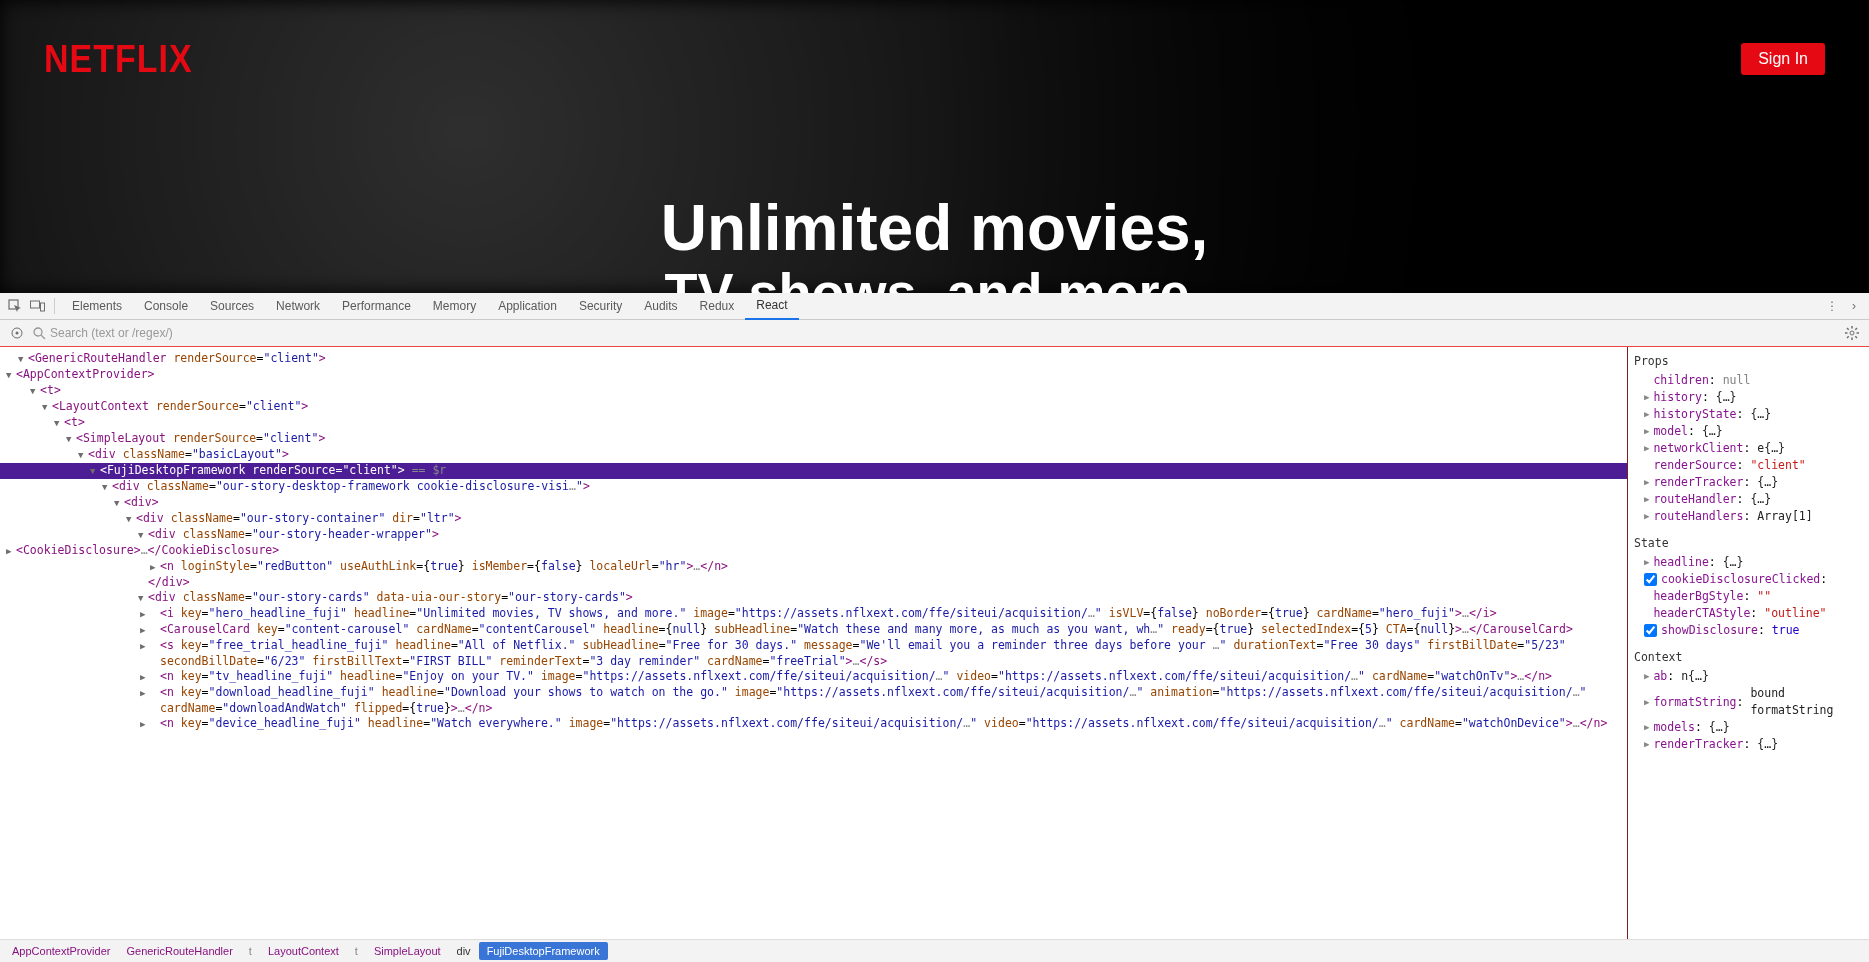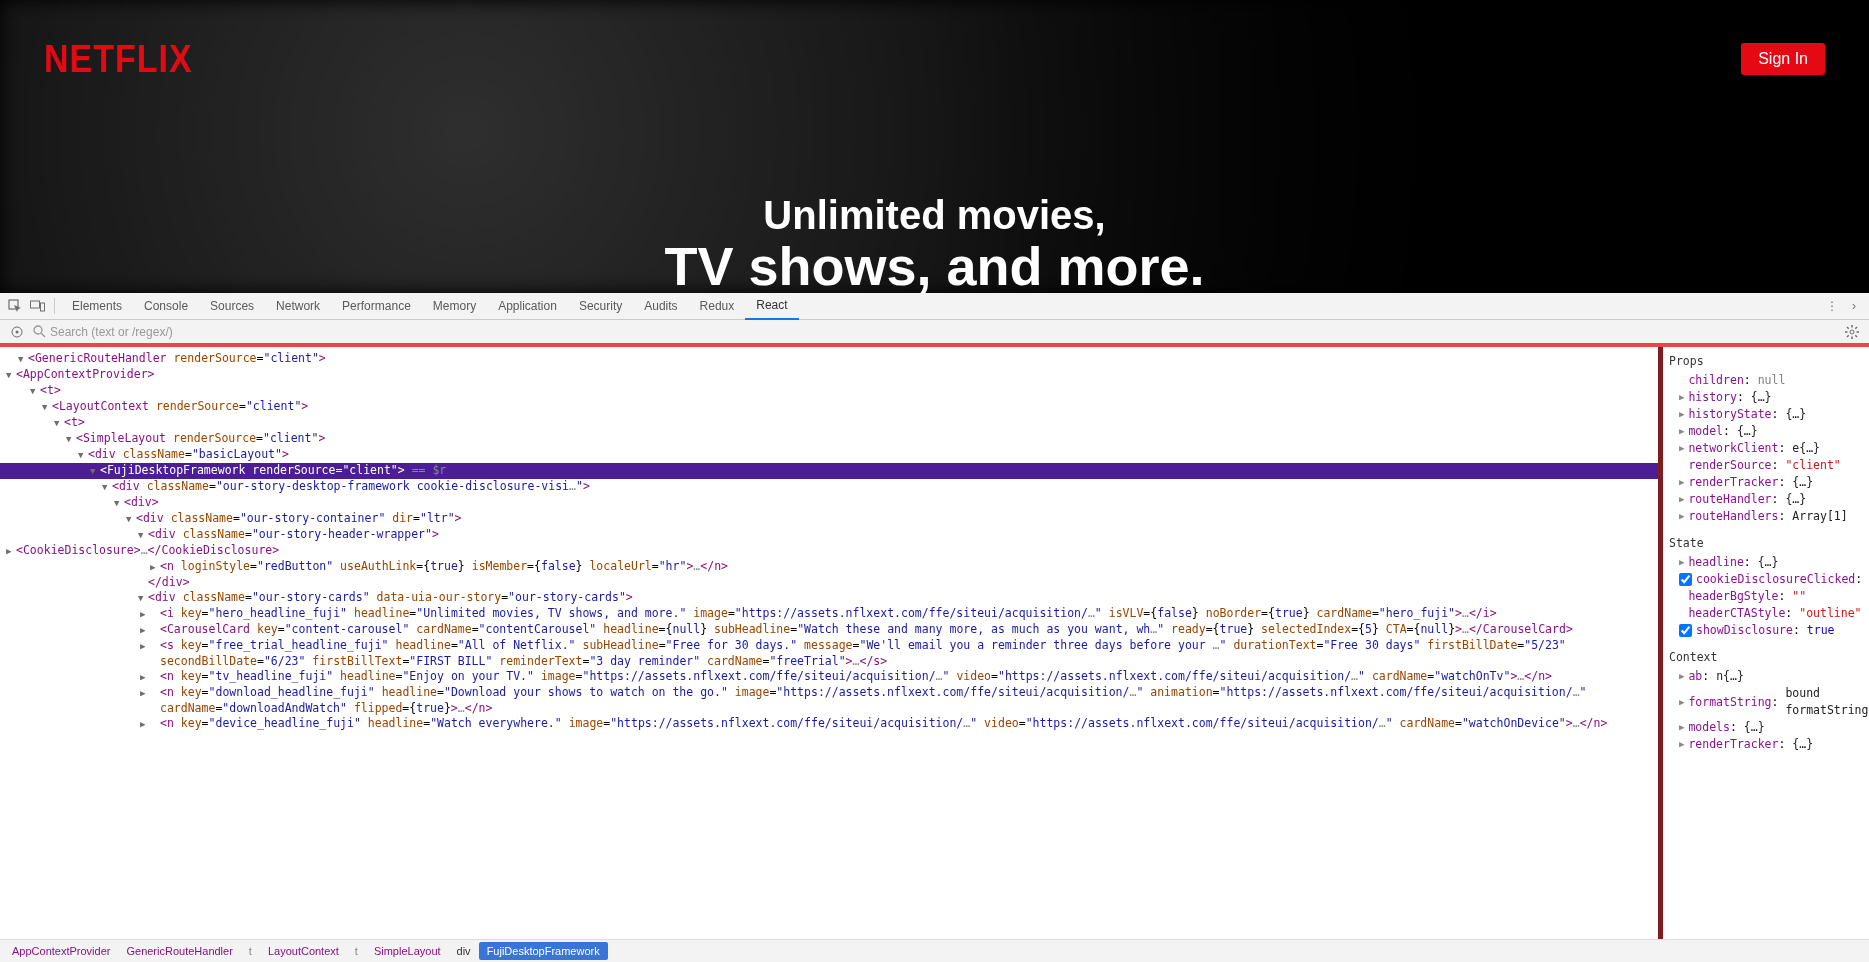--- a/index.html
+++ b/index.html
@@ -6,33 +6,33 @@
 body { font-family: -apple-system, BlinkMacSystemFont, "Segoe UI", Helvetica, Arial, sans-serif; font-size: 12px; background: #fff; overflow: hidden; }
 
 
 .page-area { position: relative; height: 293px; overflow: hidden; background: #000; }
 .page-bg { position: absolute; inset: 0; background: radial-gradient(circle at 25% 45%, #3a3a3a 0%, #1a1a1a 35%, #000 70%); filter: blur(10px); }
 .page-bg::after { content:""; position:absolute; inset:0; background: linear-gradient(to right, rgba(0,0,0,0.2) 50%, rgba(0,0,0,0.9) 80%, #000 100%); }
 .page-header { position: relative; display: flex; justify-content: space-between; align-items: center; padding: 20px 44px 0; margin-top: 19px; }
 .netflix-logo { color: #e50914; font-weight: 800; font-size: 34px; letter-spacing: 1px; font-stretch: condensed; transform: scaleY(1.15); }
 .sign-in-btn { background: #e50914; color: #fff; border: none; padding: 7px 17px; border-radius: 3px; font-size: 16px; cursor: pointer; }
 .hero { position: relative; text-align: center; color: #fff; margin-top: 115px; font-weight: 700; }
-.hero-line1 { font-size: 40px; line-height: 1.1; }
+.hero-line1 { font-size: 64px; line-height: 1.1; }
 .hero-line2 { font-size: 54px; line-height: 1.1; }
 
 
 .devtools { display: flex; flex-direction: column; height: calc(100vh - 293px); background: #fff; }
 .dt-tabbar { display: flex; align-items: center; border-bottom: 1px solid #cacaca; height: 27px; background: #f3f3f3; padding: 0 4px; }
 .dt-icon-btn { width: 22px; height: 22px; display: inline-flex; align-items:center; justify-content:center; color:#6e6e6e; cursor:pointer; }
 .dt-sep { width:1px; height:16px; background:#ccc; margin:0 6px; }
 .dt-tab { padding: 6px 11px; font-size: 12px; color: #5a5a5a; cursor: pointer; }
 .dt-tab.active { color: #333; border-bottom: 2px solid #1a73e8; }
 .dt-spacer { flex: 1; }
 
-.react-toolbar { display: flex; align-items: center; height: 27px; border-bottom: 4px solid #ef4444; padding: 0 6px; background:#f3f3f3; }
+.react-toolbar { display: flex; align-items: center; height: 27px; border-bottom: 1px solid #ef4444; padding: 0 6px; background:#f3f3f3; }
 .react-search { flex:1; border:none; background:transparent; outline:none; font-size:12px; color:#333; }
 .react-search::placeholder { color:#999; }
 .gear { color:#6e6e6e; }
 
 .react-body { display:flex; flex:1; min-height:0; }
 .tree-pane { flex:1; overflow:auto; font-family: Menlo, Consolas, monospace; font-size:11.5px; line-height:15px; padding:4px 0 0 0; position:relative; }
 .tree-row { white-space: pre; padding: 0 6px; cursor:default; }
 .tree-row.selected { background:#4c1d95; color:#fff; }
 .tree-row.selected .tag-name, .tree-row.selected .attr-name, .tree-row.selected .attr-str, .tree-row.selected .attr-expr, .tree-row.selected .punct { color:#fff; }
 
@@ -40,21 +40,21 @@
 .caret.open::before { content:"▼"; font-size:9px; }
 .caret.closed::before { content:"▶"; font-size:9px; }
 .caret.none::before { content:" "; }
 .punct { color:#881280; }
 .tag-name { color:#881280; }
 .attr-name { color:#994500; }
 .attr-str { color:#1a1aa6; }
 .attr-expr { color:#1a1aa6; }
 .rsel { color:#888; }
 
-.side-pane { width: 211px; border-left:5px solid #7f1d1d; overflow:auto; font-family: Menlo, Consolas, monospace; font-size:11.5px; line-height:17px; padding:4px 6px 10px; }
+.side-pane { width: 242px; border-left:1px solid #7f1d1d; overflow:auto; font-family: Menlo, Consolas, monospace; font-size:11.5px; line-height:17px; padding:4px 6px 10px; }
 .side-head { font-weight: normal; color:#333; padding:2px 0; }
 .side-item { padding-left:10px; display:flex; align-items:center; }
 .side-item .tri { color:#888; margin-right:4px; font-size:9px; }
 .side-item .ck { margin-right:4px; }
 .key-name { color:#881391; }
 .val-null { color:#808080; }
 .val-obj { color:#222; }
 .val-str { color:#c41a16; }
 .val-fn { color:#222; }
 .val-bool { color:#1c00cf; }

